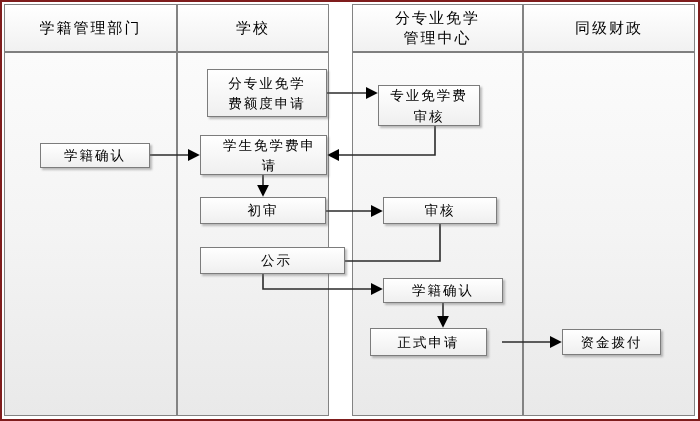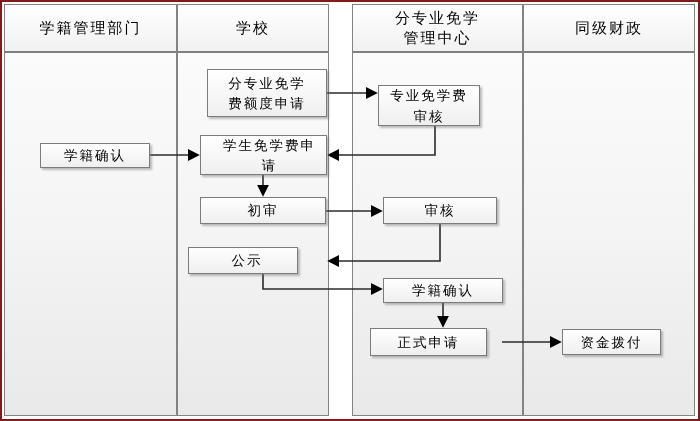--- a/index.html
+++ b/index.html
@@ -55,21 +55,21 @@
     box-shadow:2px 2px 2px rgba(110,110,110,0.45);
     font-size:13.5px;letter-spacing:2px;line-height:1.5;
     color:#000;white-space:pre-line;
   }
   .n-enrollment-confirm {left:40px; top:143px;width:110px;height:25px;}
   .n-major-quota-app    {left:207px;top:69px; width:120px;height:48px;}
   .n-major-review       {left:378px;top:85px; width:102px;height:41px;}
   .n-student-app        {left:200px;top:135px;width:127px;height:40px;padding-left:12px;}
   .n-preliminary-review {left:200px;top:197px;width:126px;height:27px;}
   .n-review             {left:383px;top:197px;width:114px;height:27px;}
-  .n-public-notice      {left:188px;top:247px;width:110px;height:27px;padding-left:8px;}
+  .n-public-notice      {left:200px;top:247px;width:145px;height:27px;padding-left:8px;}
   .n-notice-confirm     {left:383px;top:278px;width:120px;height:25px;}
   .n-formal-app         {left:370px;top:328px;width:117px;height:28px;}
   .n-fund-allocation    {left:562px;top:329px;width:99px; height:26px;}
 </style>
 </head>
 <body>
 
 <div class="stage">
   <div class="backing"></div>
 

